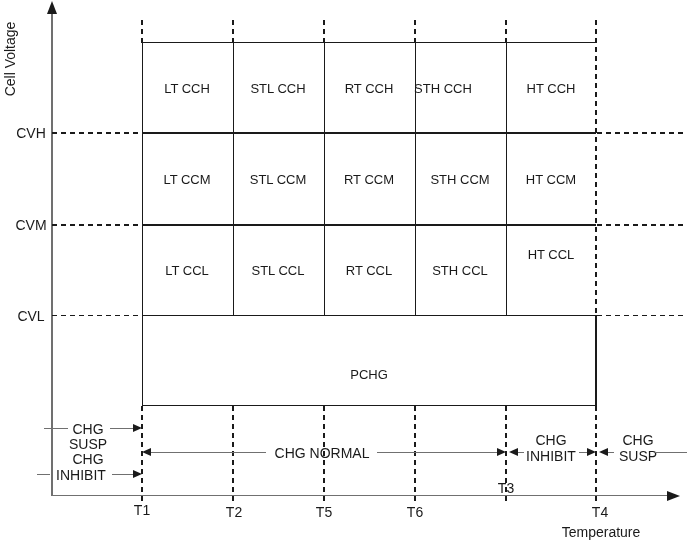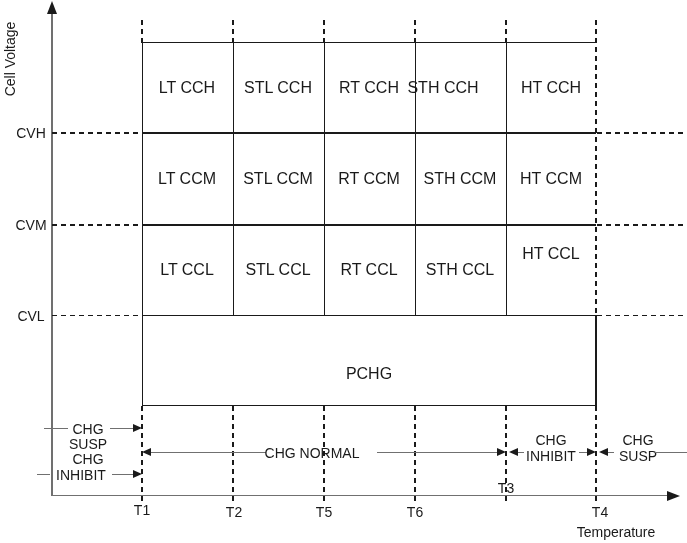--- a/index.html
+++ b/index.html
@@ -8,41 +8,41 @@
   
   .h{position:absolute;height:1.5px;background:#1a1a1a;}
   .v{position:absolute;width:1.5px;background:#1a1a1a;}
   
   .hd{position:absolute;height:1.7px;background:repeating-linear-gradient(to right,#1a1a1a 0 5px,transparent 5px 9px);}
   .vd{position:absolute;width:1.7px;background:repeating-linear-gradient(to bottom,#1a1a1a 0 5px,transparent 5px 9px);}
   
   .ax{position:absolute;background:#707070;}
   
   .txt{position:absolute;transform:translate(-50%,-50%);font-size:14px;line-height:1;white-space:nowrap;}
-  .cellt{font-size:16px;}
+  .cellt{font-size:13px;}
   .rot{transform:translate(-50%,-50%) rotate(-90deg);}
   
   .tri{position:absolute;width:0;height:0;}
   .tri-up{border-left:5px solid transparent;border-right:5px solid transparent;border-bottom:13px solid #1a1a1a;}
   .tri-right{border-top:5px solid transparent;border-bottom:5px solid transparent;border-left:13px solid #1a1a1a;}
   .ah-right{border-top:4.5px solid transparent;border-bottom:4.5px solid transparent;border-left:9px solid #1a1a1a;}
   .ah-left{border-top:4.5px solid transparent;border-bottom:4.5px solid transparent;border-right:9px solid #1a1a1a;}
 </style>
 </head>
 <body>
 
 <div class="stage">
 
   <div class="ax" style="left:51.3px;top:9px;width:1.4px;height:487px"></div>
   <div class="tri tri-up" style="left:47px;top:1px"></div>
   <div class="ax" style="left:52px;top:495px;width:617px;height:1.4px"></div>
   <div class="tri tri-right" style="left:667px;top:491px"></div>
 
   <div class="txt rot" style="left:10px;top:59px">Cell Voltage</div>
-  <div class="txt" style="left:616px;top:532px">Temperature</div>
+  <div class="txt" style="left:601px;top:532px">Temperature</div>
 
   <div class="h" style="left:142px;top:41.5px;width:454px"></div>
   <div class="h" style="left:142px;top:132px;width:454px"></div>
   <div class="h" style="left:142px;top:224px;width:454px"></div>
   <div class="h" style="left:142px;top:314.5px;width:454px"></div>
   <div class="h" style="left:142px;top:404.5px;width:454px"></div>
   <div class="v" style="left:141.5px;top:41.5px;height:364px"></div>
   <div class="v" style="left:232.5px;top:41.5px;height:274px"></div>
   <div class="v" style="left:323.5px;top:41.5px;height:274px"></div>
   <div class="v" style="left:414.5px;top:41.5px;height:274px"></div>
@@ -103,21 +103,21 @@
   <div class="tri ah-right" style="left:133px;top:424px"></div>
   <div class="txt" style="left:88px;top:444px">SUSP</div>
   <div class="txt" style="left:88px;top:459px">CHG</div>
   <div class="ax" style="left:37px;top:474px;width:13px;height:1.3px"></div>
   <div class="txt" style="left:81px;top:475px">INHIBIT</div>
   <div class="ax" style="left:112px;top:474px;width:22px;height:1.3px"></div>
   <div class="tri ah-right" style="left:133px;top:470px"></div>
 
   <div class="tri ah-left" style="left:142px;top:448px"></div>
   <div class="ax" style="left:151px;top:452px;width:115px;height:1.3px"></div>
-  <div class="txt" style="left:312px;top:453px">CHG NORMAL</div>
+  <div class="txt" style="left:322px;top:453px">CHG NORMAL</div>
   <div class="ax" style="left:377px;top:452px;width:121px;height:1.3px"></div>
   <div class="tri ah-right" style="left:497px;top:448px"></div>
 
   <div class="tri ah-left" style="left:509px;top:448px"></div>
   <div class="ax" style="left:518px;top:452px;width:6px;height:1.3px"></div>
   <div class="txt" style="left:551px;top:440px">CHG</div>
   <div class="txt" style="left:551px;top:456px">INHIBIT</div>
   <div class="ax" style="left:579px;top:452px;width:8px;height:1.3px"></div>
   <div class="tri ah-right" style="left:587px;top:448px"></div>
 

